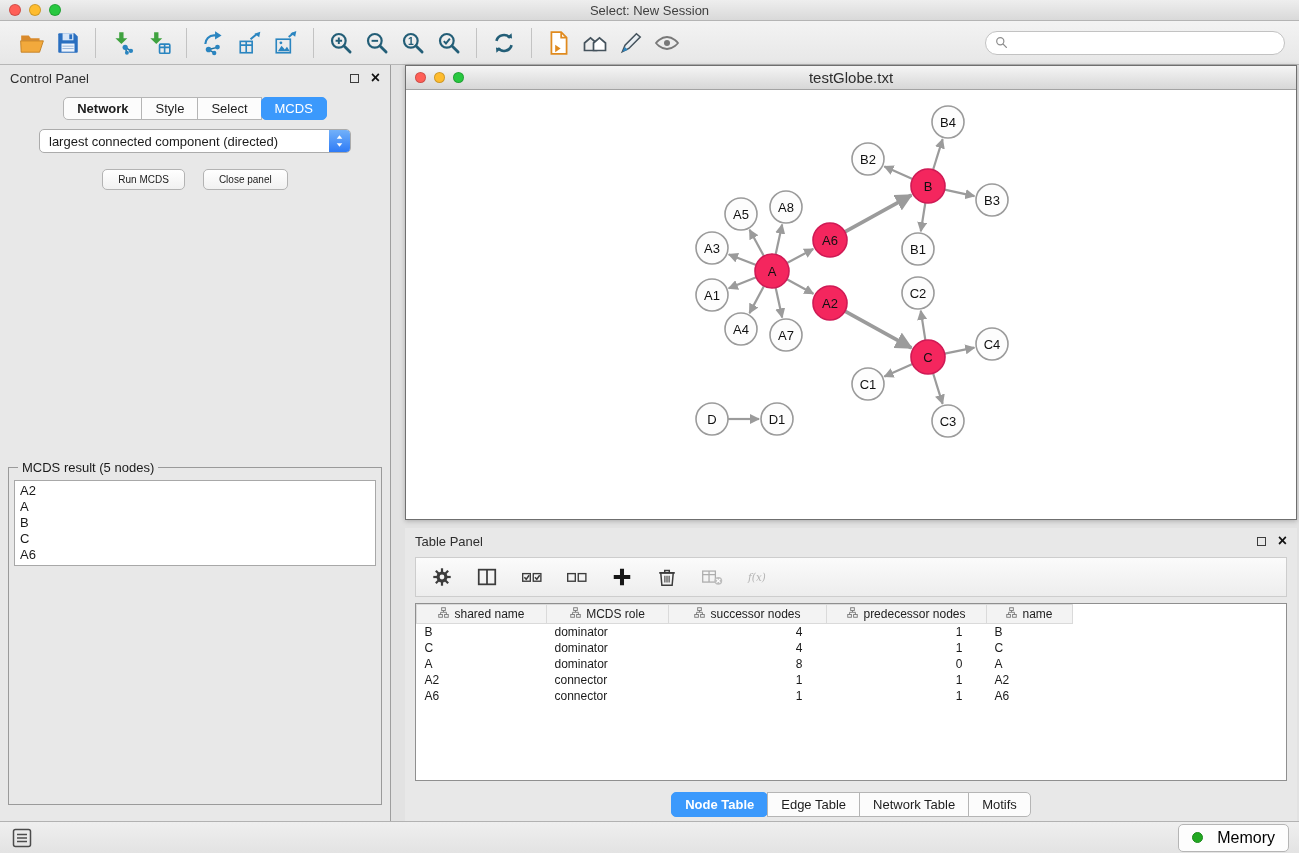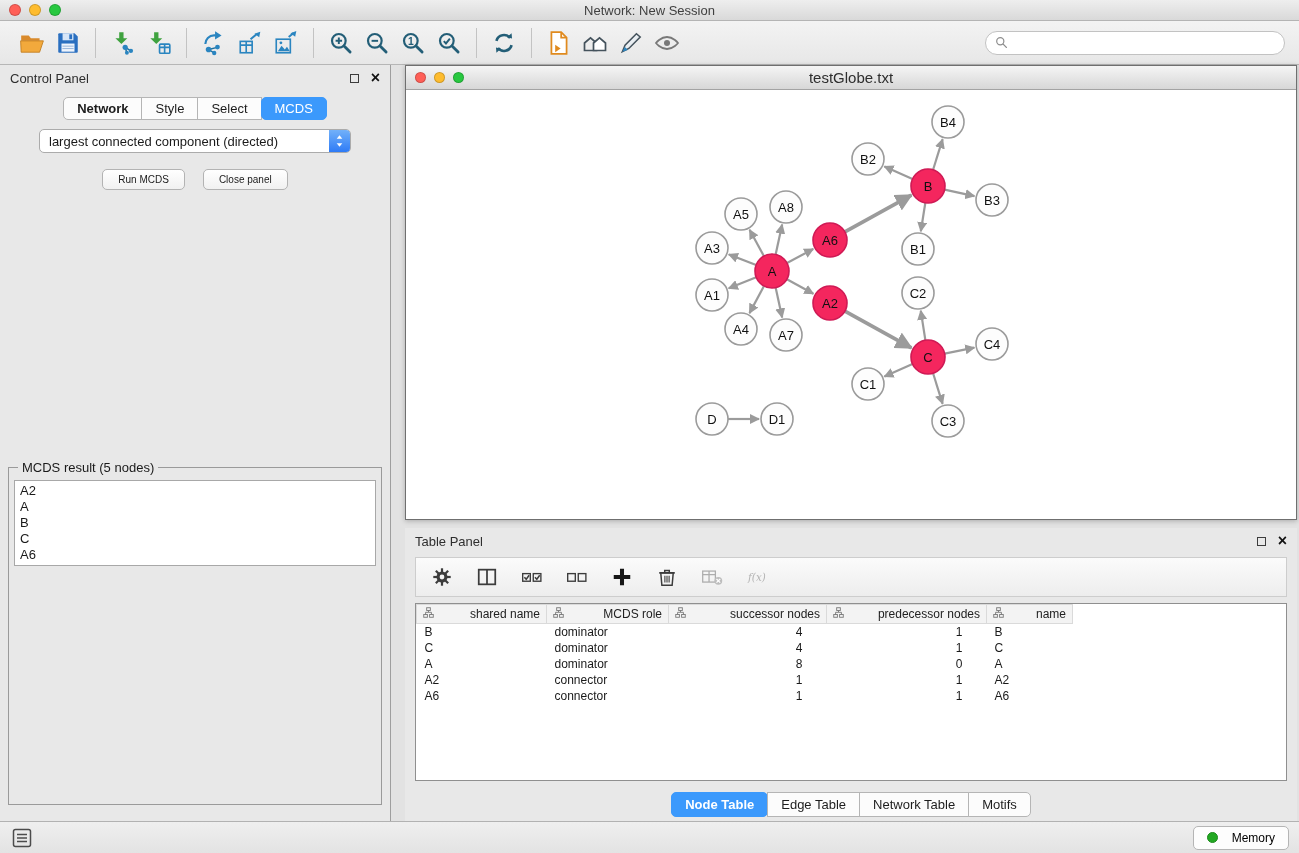--- a/index.html
+++ b/index.html
@@ -76,47 +76,47 @@
   
   .table-panel { flex:1; margin-top:8px; display:flex; flex-direction:column; background:#e8e8e8; }
   .tp-toolbar { margin:3px 10px 6px; height:40px; background:linear-gradient(#fbfbfb,#ededed); border:1px solid #cdcdcd;
                 display:flex; align-items:center; padding:0 12px; gap:17px; }
   .tp-btn { width:28px; height:28px; border:none; background:transparent; display:flex; align-items:center; justify-content:center; cursor:pointer; }
   .tp-btn svg { width:22px; height:22px; }
   .table-wrap { margin:0 10px; border:1px solid #8f8f8f; background:#fff; flex:1; overflow:hidden; }
   table.data { border-collapse:collapse; }
   table.data th { background:#f3f3f3; border:1px solid #dadada; font-weight:normal; font-size:12px; color:#222;
                   padding:2px 6px; height:19px; white-space:nowrap; }
-  table.data th .th-inner { display:flex; align-items:center; justify-content:space-between; gap:5px; }
+  table.data th .th-inner { display:flex; align-items:center; justify-content:center; gap:5px; }
   table.data th svg { width:11px; height:11px; }
   table.data td { font-size:12px; padding:1px 8px; height:16px; white-space:nowrap; }
   table.data td.num { text-align:right; padding-right:24px; }
 
   .bottom-tabs { height:34px; display:flex; align-items:center; justify-content:center; }
   .bottom-tabs .tab { padding:4px 13px; }
 
   
   .statusbar { height:32px; border-top:1px solid #b2b2b2; background:linear-gradient(#efefef,#e3e3e3);
                display:flex; align-items:center; padding:0 10px; }
   .status-left-btn { width:24px; height:24px; border:none; background:transparent; display:flex; align-items:center; justify-content:center; cursor:pointer; }
   .status-left-btn svg { width:20px; height:20px; }
   .memory-btn { margin-left:auto; display:flex; align-items:center; gap:14px; padding:4px 13px; background:#fdfdfd;
-                border:1px solid #b5b5b5; border-radius:5px; font-size:12px; font-family:inherit; cursor:pointer; }
+                border:1px solid #b5b5b5; border-radius:5px; font-size:16px; font-family:inherit; cursor:pointer; }
   .mem-dot { width:11px; height:11px; border-radius:50%; background:#22a822; border:1px solid #1c8a1c; }
 </style>
 </head>
 <body>
 
 <div class="titlebar">
   <div class="traffic">
     <span class="light red"></span>
     <span class="light yellow"></span>
     <span class="light green"></span>
   </div>
-  <div class="title">Network: New Session</div>
+  <div class="title">Select: New Session</div>
 </div>
 
 <div class="toolbar">
   <div class="tb-icons">
       <button class="tb-btn">
         <svg viewBox="0 0 24 24">
           <path d="M2 5h7l2 2.5h8v2.5H2z" fill="#D98A2B"></path>
           <path d="M1.5 10h21L19 20.5H2z" fill="#F2A93C" stroke="#C07C1E" stroke-width=".8"></path>
         </svg>
       </button>

